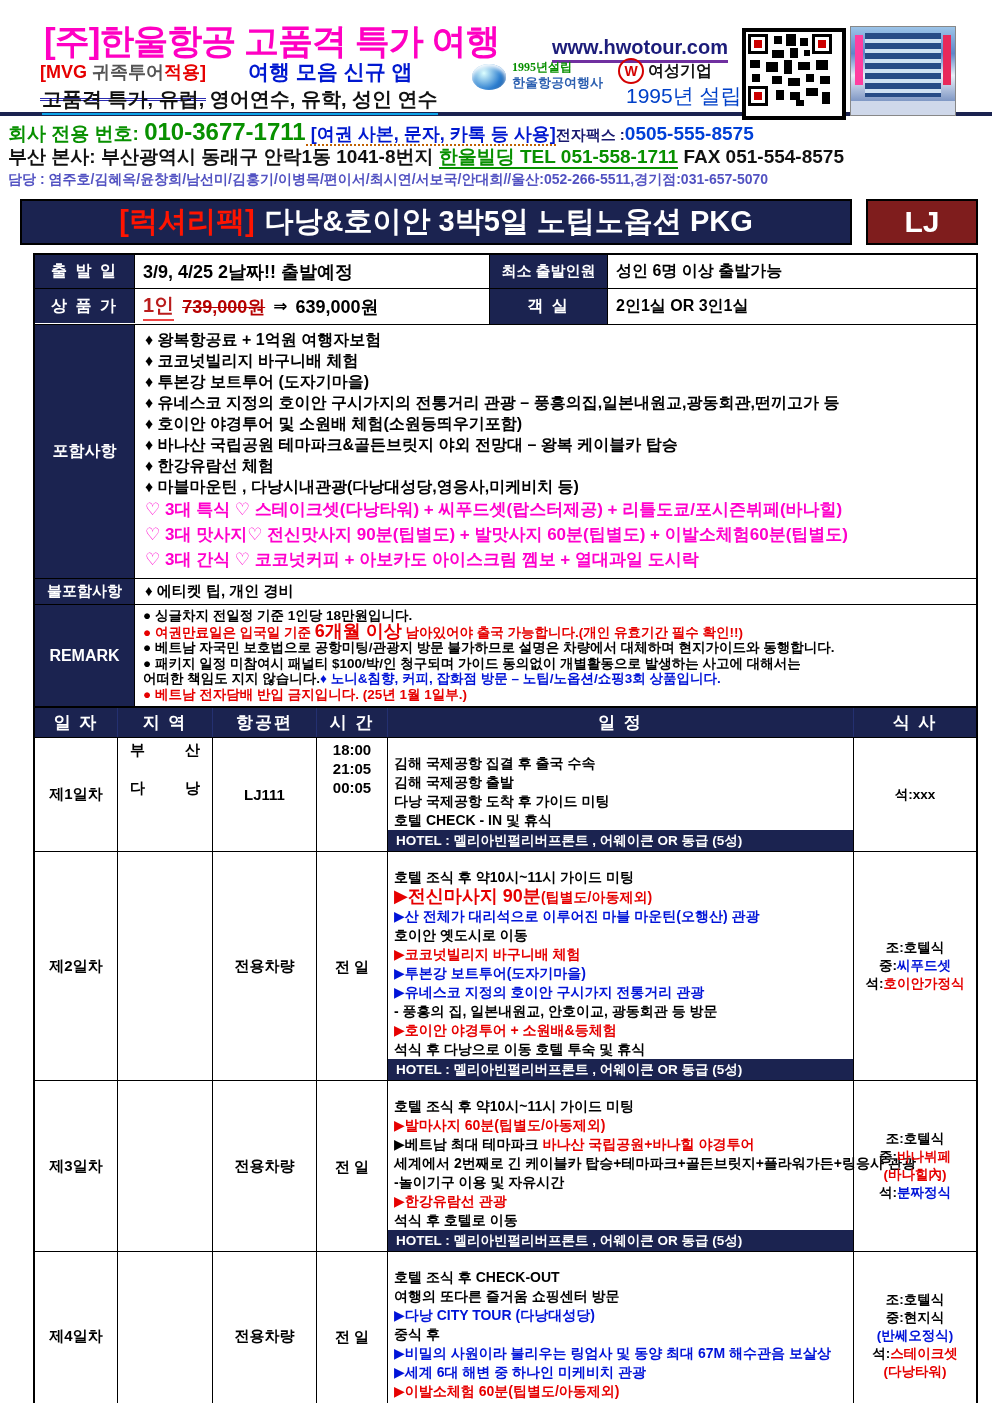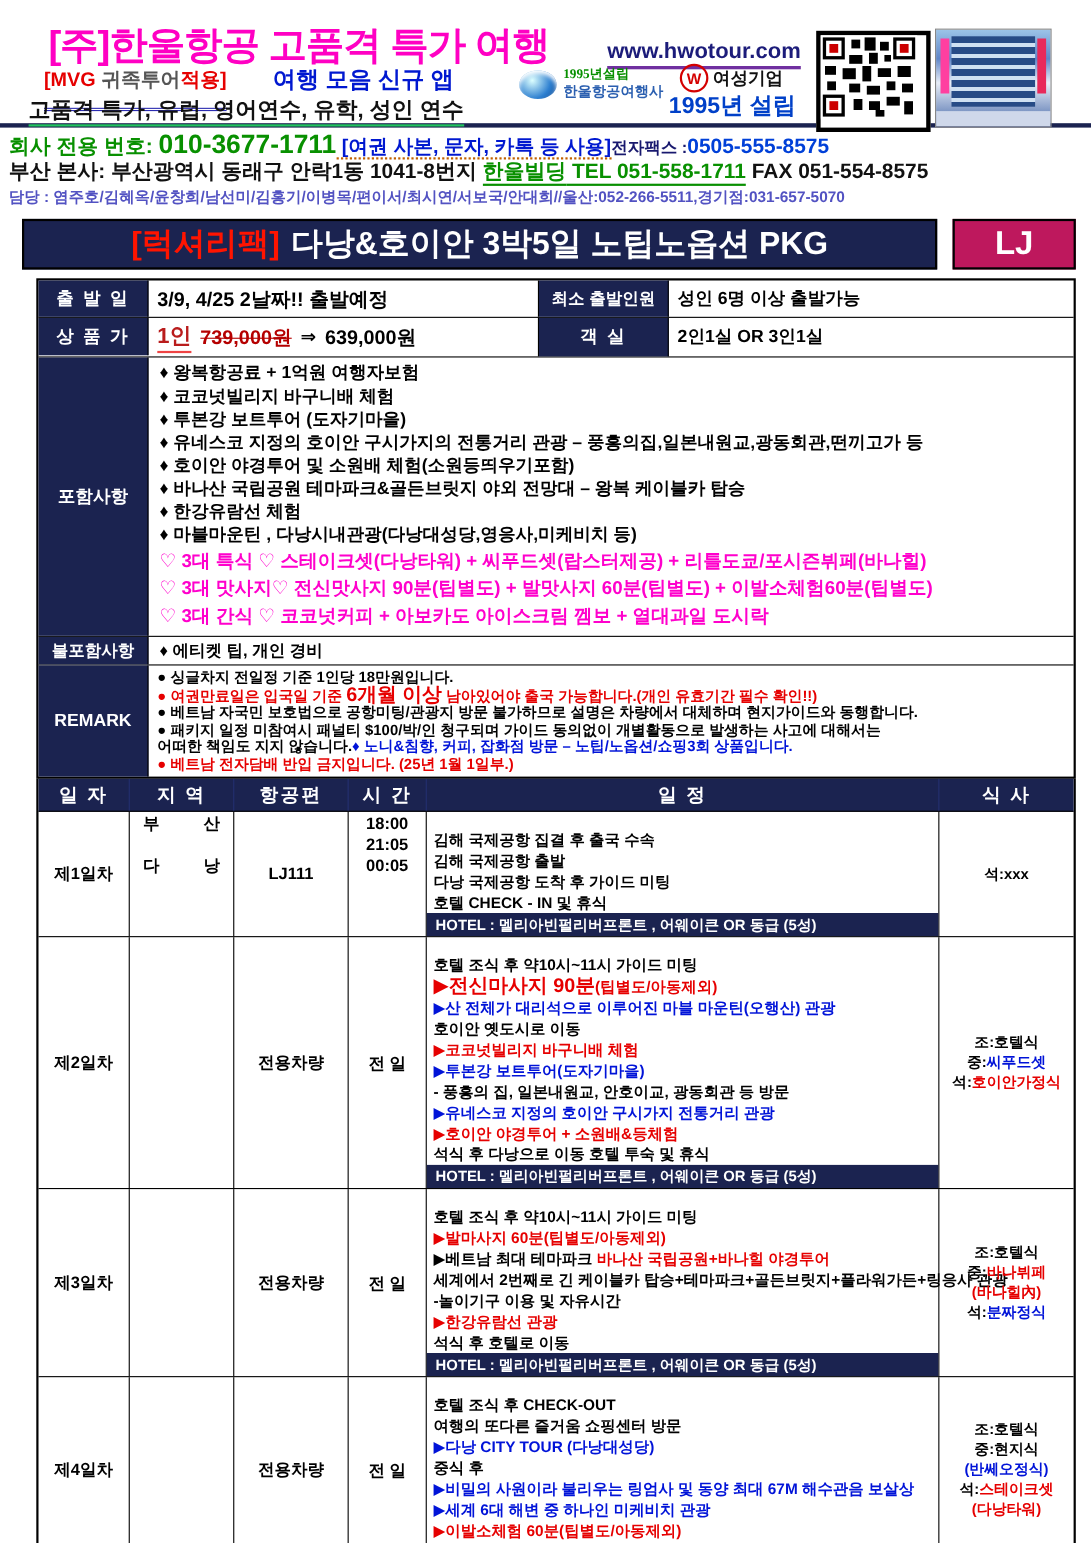--- a/index.html
+++ b/index.html
@@ -13,22 +13,22 @@
   .website{position:absolute;left:552px;top:36px;font-size:20px;font-weight:800;color:#1c1c7a;border-bottom:3px solid #7030a0;padding-bottom:1px;}
   .mvg{position:absolute;left:40px;top:60px;font-size:18px;font-weight:800;border-bottom:3px double #2b2bb0;padding-bottom:14px;}
   .app-label{position:absolute;left:248px;top:58px;font-size:21px;font-weight:800;color:#0018d0;}
   .globe-icon{position:absolute;left:472px;top:64px;width:34px;height:26px;border-radius:50%;background:radial-gradient(circle at 35% 35%,#dff,#2d7fd0 60%,#134a90);box-shadow:inset 0 3px 4px #fff;}
   .logo1{position:absolute;left:512px;top:60px;line-height:15px;}
   .logo1 .l1{font-size:12px;font-weight:800;color:#089000;display:block;font-family:Liberation Serif, serif;}
   .logo1 .l2{font-size:13px;font-weight:800;color:#2b5fb0;display:block;}
   .women-badge{position:absolute;left:618px;top:58px;display:flex;align-items:center;gap:4px;}
   .women-circle{width:22px;height:22px;border:2px solid #d40000;border-radius:50%;color:#d40000;font-size:14px;font-weight:800;display:flex;align-items:center;justify-content:center;}
   .women-label{font-size:16px;font-weight:800;color:#111;}
-  .founded{position:absolute;left:608px;top:82px;font-size:21px;font-weight:700;color:#0040c8;}
-  .categories{position:absolute;left:26px;top:86px;font-size:20px;font-weight:800;color:#111;border-bottom:2px solid #22c55e;white-space:nowrap;}
+  .founded{position:absolute;left:626px;top:82px;font-size:21px;font-weight:400;color:#0040c8;}
+  .categories{position:absolute;left:42px;top:86px;font-size:20px;font-weight:800;color:#111;border-bottom:2px solid #0ea5e9;white-space:nowrap;}
   .qr{position:absolute;left:742px;top:28px;width:96px;height:84px;border:4px solid #000;background:#fff;}
   .building{position:absolute;left:850px;top:26px;width:104px;height:88px;background:linear-gradient(180deg,#9cc4e8 0%,#5f86c8 30%,#e8eef8 55%,#4668a8 100%);border:1px solid #888;overflow:hidden;}
   .building .win{position:absolute;left:14px;top:6px;right:14px;bottom:18px;background:repeating-linear-gradient(180deg,#274b86 0 6px,#cfe0f2 6px 10px);}
   .building .sign1{position:absolute;left:4px;top:8px;width:8px;height:50px;background:#ff3fa0;}
   .building .sign2{position:absolute;right:4px;top:8px;width:8px;height:50px;background:#e8295a;}
   .building .base{position:absolute;left:0;right:0;bottom:0;height:14px;background:#cfd8ea;}
 
   
   .contact{padding:4px 0 2px 8px;line-height:24px;white-space:nowrap;}
   .ct1{font-size:19px;font-weight:800;}
@@ -40,21 +40,21 @@
   .ct2{font-size:19px;font-weight:800;color:#111;margin-top:-2px;}
   .ct2 .bld{color:#089000;border-bottom:2px solid #089000;}
   .ct2 .tel{color:#089000;border-bottom:2px solid #089000;}
   .ct3{font-size:14px;font-weight:700;color:#5252c2;margin-top:-2px;}
 
   
   .titlebar{display:flex;gap:14px;margin:6px 14px 8px 20px;height:46px;}
   .tb-main{flex:1;background:#1b2350;border:2px solid #000;display:flex;align-items:center;justify-content:center;font-size:29px;font-weight:800;white-space:nowrap;}
   .tb-main .tag{color:#ff1400;margin-right:10px;}
   .tb-main .ttl{color:#fff;}
-  .tb-code{width:108px;background:#be185d;border:2px solid #000;display:flex;align-items:center;justify-content:center;color:#fff;font-size:30px;font-weight:800;}
+  .tb-code{width:108px;background:#7f1d1d;border:2px solid #000;display:flex;align-items:center;justify-content:center;color:#fff;font-size:30px;font-weight:800;}
 
   
   .tbl{margin:0 14px 0 33px;border:2px solid #000;}
   .lblcell{background:#1b2350;color:#fff;font-weight:800;display:flex;align-items:center;justify-content:center;letter-spacing:2px;border-right:1px solid #000;}
 
   .info-row{display:grid;grid-template-columns:100px 355px 118px 1fr;border-bottom:1px solid #000;}
   .info-row2{display:grid;grid-template-columns:100px 1fr;border-bottom:1px solid #000;}
   .info-row:last-child,.info-row2:last-child{border-bottom:none;}
   .vcell{display:flex;align-items:center;padding:3px 8px;font-weight:800;font-size:17px;border-right:1px solid #000;}
   .vcell.last{border-right:none;}
@@ -266,22 +266,22 @@
         <div class="itc it-time ctr">
           <div class="tm">전 일</div>
         </div>
         <div class="itc it-sched">
           <div class="sc-line"><span class="c-k">호텔 조식 후 약10시~11시 가이드 미팅</span></div>
           <div class="sc-line"><span class="c-r sz-big">▶전신마사지 90분</span><span class="c-r">(팁별도/아동제외)</span></div>
           <div class="sc-line"><span class="c-b">▶산 전체가 대리석으로 이루어진 마블 마운틴(오행산) 관광</span></div>
           <div class="sc-line"><span class="c-k">호이안 옛도시로 이동</span></div>
           <div class="sc-line"><span class="c-r">▶코코넛빌리지 바구니배 체험</span></div>
           <div class="sc-line"><span class="c-b">▶투본강 보트투어(도자기마을)</span></div>
+          <div class="sc-line"><span class="c-b">▶유네스코 지정의 호이안 구시가지 전통거리 관광</span></div>
           <div class="sc-line"><span class="c-k">- 풍흥의 집, 일본내원교, 안호이교, 광동회관 등 방문</span></div>
-          <div class="sc-line"><span class="c-b">▶유네스코 지정의 호이안 구시가지 전통거리 관광</span></div>
           <div class="sc-line"><span class="c-r">▶호이안 야경투어 + 소원배&amp;등체험</span></div>
           <div class="sc-line"><span class="c-k">석식 후 다낭으로 이동 호텔 투숙 및 휴식</span></div>
           <div class="hotel-bar">HOTEL : 멜리아빈펄리버프론트 , 어웨이큰 OR 동급 (5성)</div>
         </div>
         <div class="itc last it-meal">
           <div class="meal-line"><span class="c-k">조:호텔식</span></div>
           <div class="meal-line"><span class="c-k">중:</span><span class="c-b">씨푸드셋</span></div>
           <div class="meal-line"><span class="c-k">석:</span><span class="c-r">호이안가정식</span></div>
         </div>
       </div>

